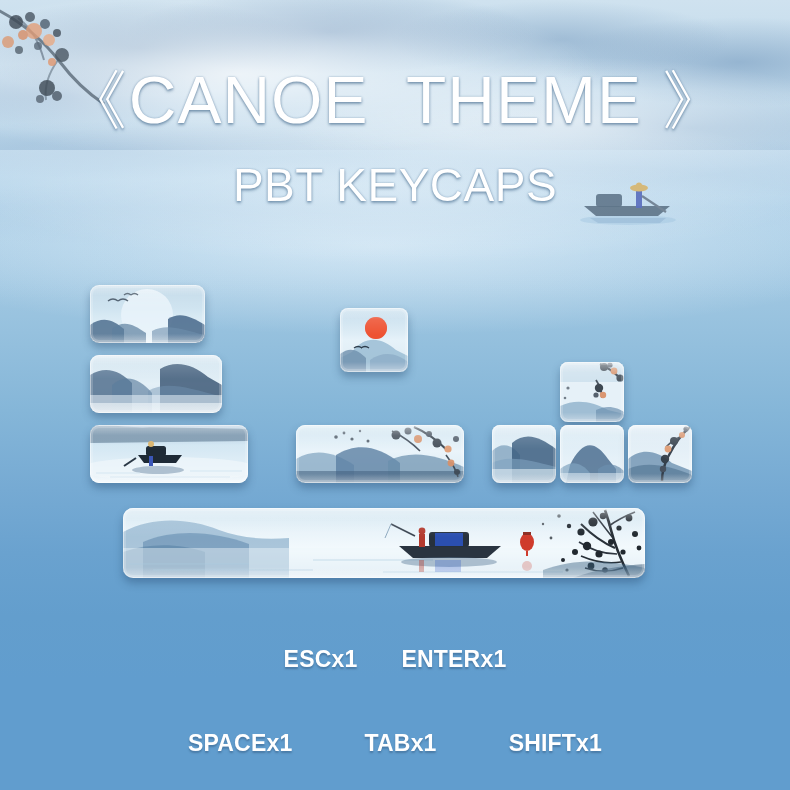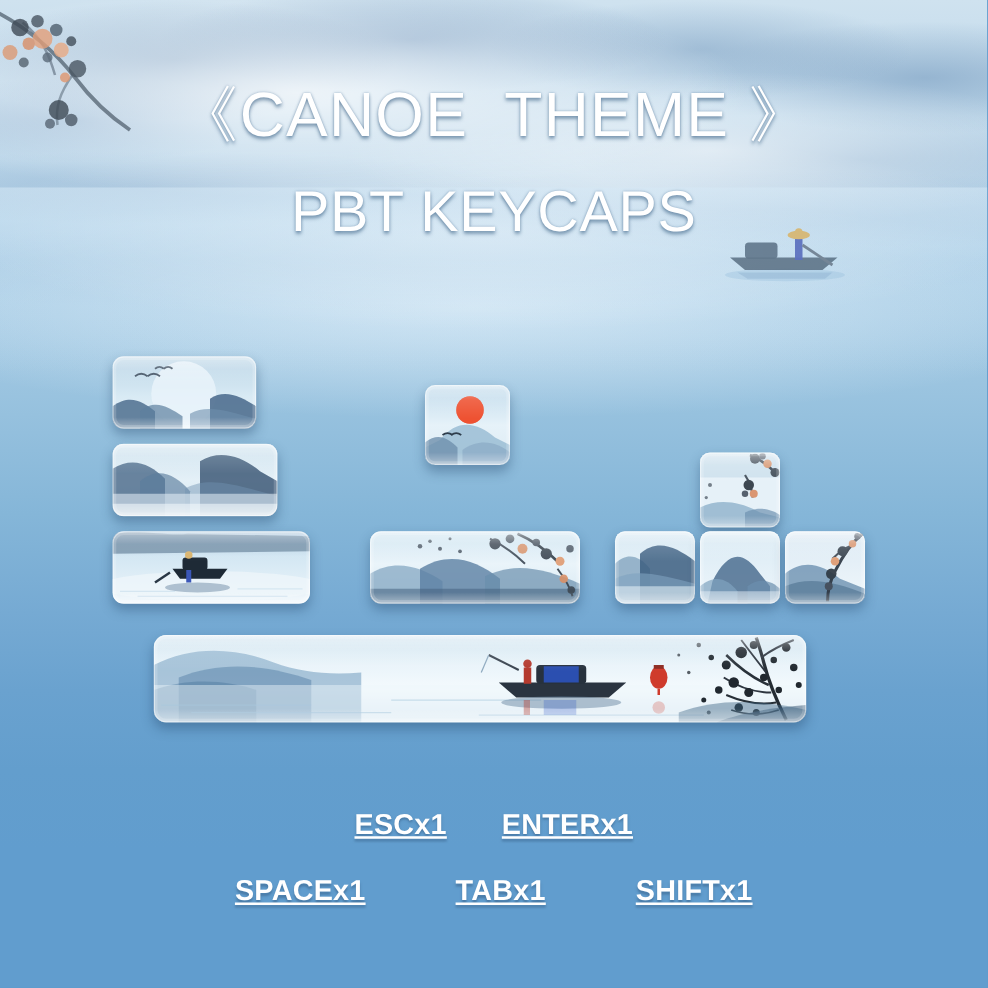--- a/index.html
+++ b/index.html
@@ -72,21 +72,21 @@
 
   
   .bg-boat { position: absolute; left: 570px; top: 172px; width: 120px; height: 58px; opacity: .88; }
 
   
   .title-wrap {
     position: absolute; left: 0; top: 66px; width: 790px;
     text-align: center;
   }
   .title-main {
-    font-size: 50px;
+    font-size: 66px;
     font-weight: 400;
     letter-spacing: 1px;
     color: #ffffff;
     text-shadow: 0 2px 3px rgba(58,96,132,.55), 0 0 2px rgba(70,110,150,.5);
     white-space: pre;
     line-height: 1.05;
   }
   .title-sub {
     margin-top: 26px;
     font-size: 46px;
@@ -132,24 +132,23 @@
   .caption-row {
     position: absolute;
     width: 790px;
     display: flex;
     justify-content: center;
     color: #ffffff;
     font-size: 23px;
     font-weight: 700;
     letter-spacing: .2px;
     text-shadow: 0 2px 2px rgba(48,86,124,.5);
-    text-decoration: underline;
   }
   .caption-row.row1 { top: 646px; gap: 44px; }
-  .caption-row.row2 { top: 699px; gap: 72px; }
+  .caption-row.row2 { top: 730px; gap: 72px; }
   .caption-item { white-space: pre; }
 </style>
 </head>
 <body>
 
 <div id="page">
 
   <div class="bg-layer bg-sky"></div>
   <div class="bg-layer bg-mtn"></div>
   <div class="bg-layer bg-ridge"></div>

